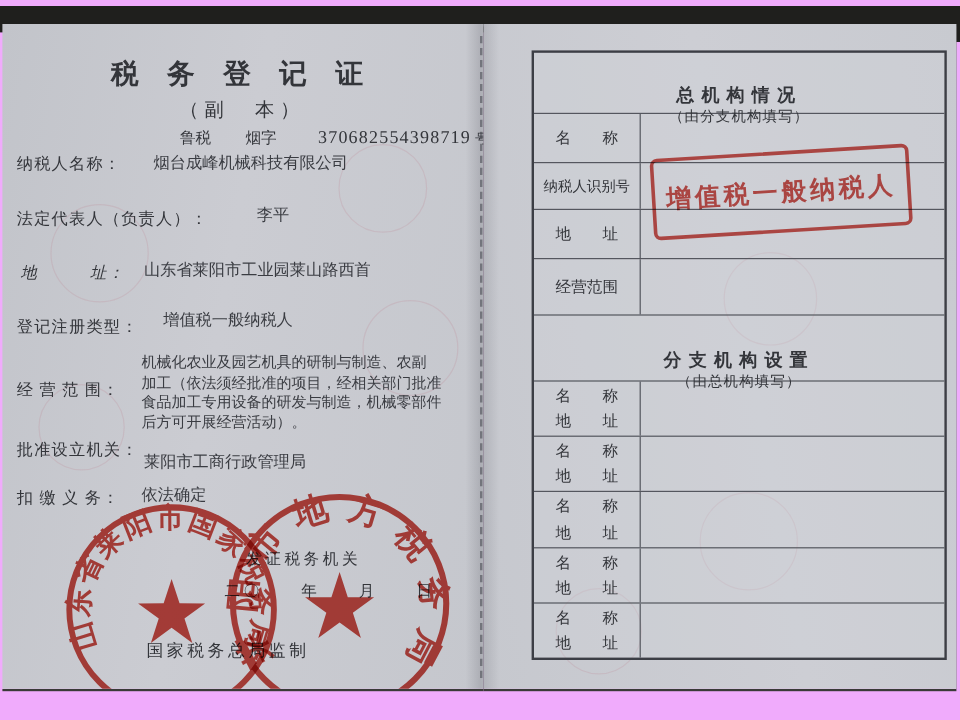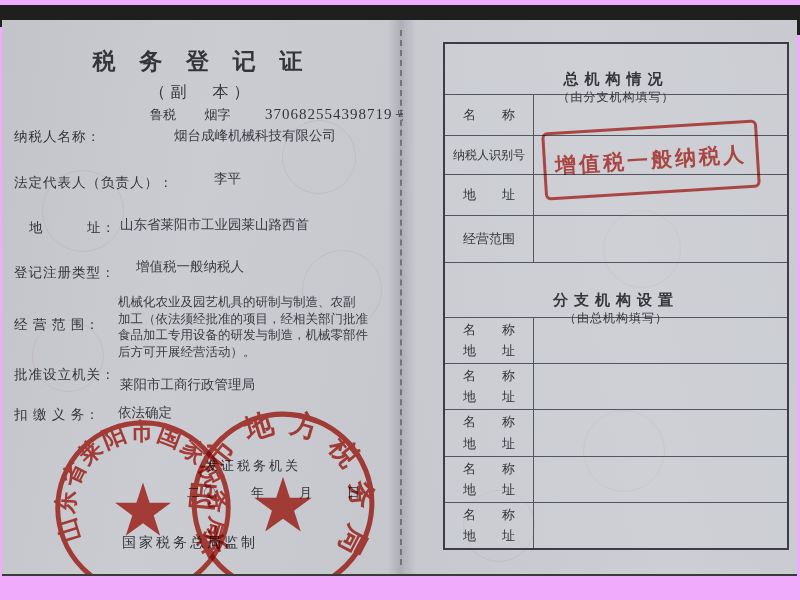--- a/index.html
+++ b/index.html
@@ -68,26 +68,26 @@
     <div class="abs serial" style="left:148px;top:86px;">
       <span>鲁税</span>
       <span style="display:inline-block;width:22px;"></span>
       <span>烟字</span>
       <span style="display:inline-block;width:28px;"></span>
       <span class="num">370682554398719</span>
       <span class="sm">号</span>
     </div>
 
     <div class="abs lbl" style="left:12px;top:108px;">纳税人名称：</div>
-    <div class="abs val" style="left:126px;top:107px;margin-left:46px;">烟台成峰机械科技有限公司</div>
+    <div class="abs val" style="left:126px;top:107px;">烟台成峰机械科技有限公司</div>
 
     <div class="abs lbl" style="left:12px;top:154px;">法定代表人（负责人）：</div>
     <div class="abs val" style="left:212px;top:150px;">李平</div>
 
-    <div class="abs lbl" style="left:27px;top:199px;">地　　　址：</div>
+    <div class="abs lbl" style="left:15px;top:199px;font-style:italic;">地　　　址：</div>
     <div class="abs val" style="left:118px;top:196px;">山东省莱阳市工业园莱山路西首</div>
 
     <div class="abs lbl" style="left:12px;top:244px;">登记注册类型：</div>
     <div class="abs val" style="left:134px;top:238px;">增值税一般纳税人</div>
 
     <div class="abs lbl" style="left:12px;top:296px;">经 营 范 围：</div>
     <div class="scope" style="left:116px;top:274px;">
       <div>机械化农业及园艺机具的研制与制造、农副</div>
       <div>加工（依法须经批准的项目，经相关部门批准</div>
       <div>食品加工专用设备的研发与制造，机械零部件</div>

